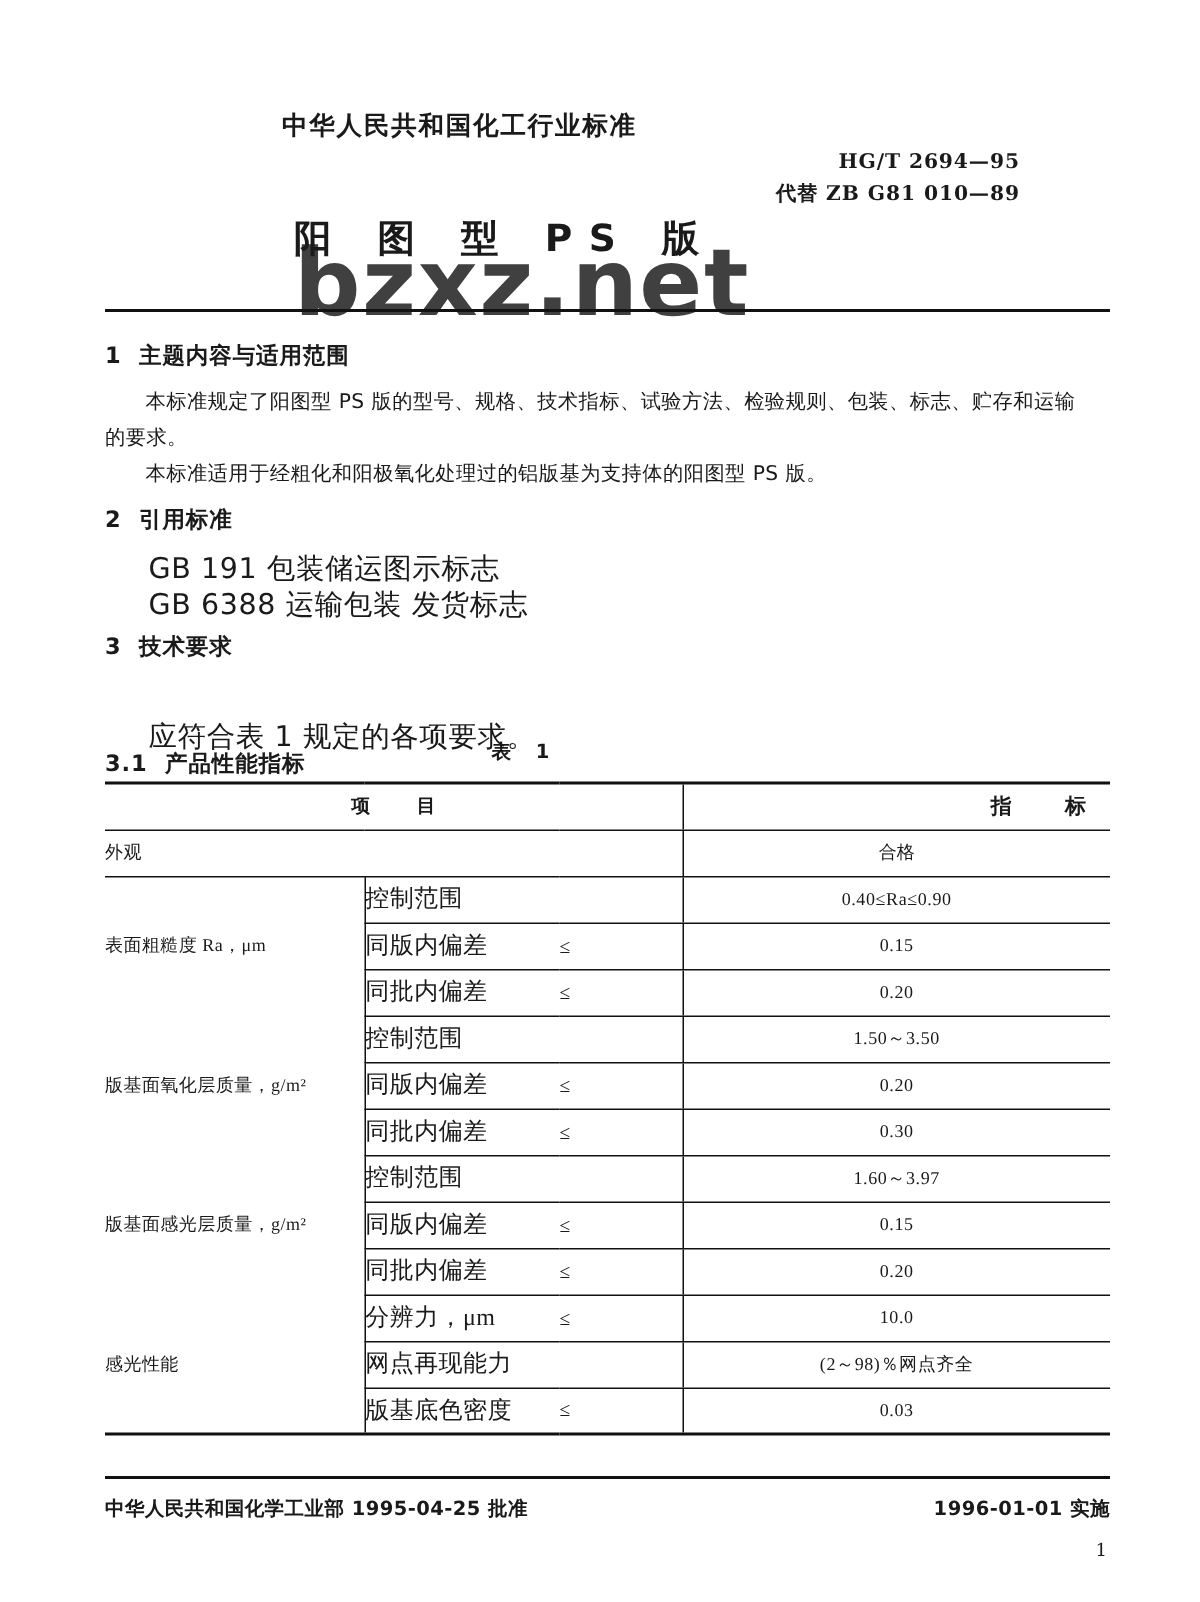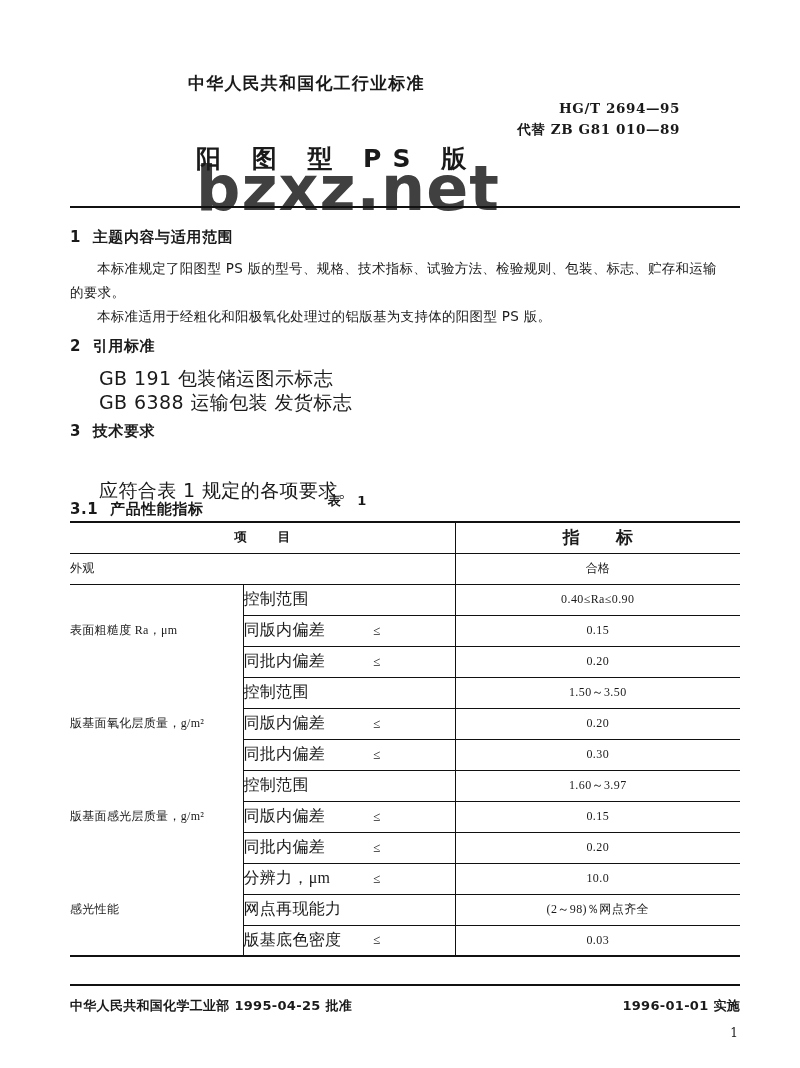--- a/index.html
+++ b/index.html
@@ -149,25 +149,25 @@
   .bl-thin { border-left: 1px solid #111 !important; }
 
   .c-item-hdr {
     text-align: center;
     font-weight: bold;
     letter-spacing: 14px;
     text-indent: 14px;
     font-size: 12.5px;
   }
   .c-idx-hdr {
-    text-align: center;
+    text-align: right;
     font-weight: bold;
     letter-spacing: 16px;
     text-indent: 16px;
-    font-size: 17px;
+    font-size: 14px;
   }
   .grp-label {
     padding-left: 12px;
     font-size: 12px;
     letter-spacing: 0.3px;
   }
   .grp-label.center { vertical-align: middle; }
   .sub-label {
     padding-left: 12px;
     font-size: 16px;

